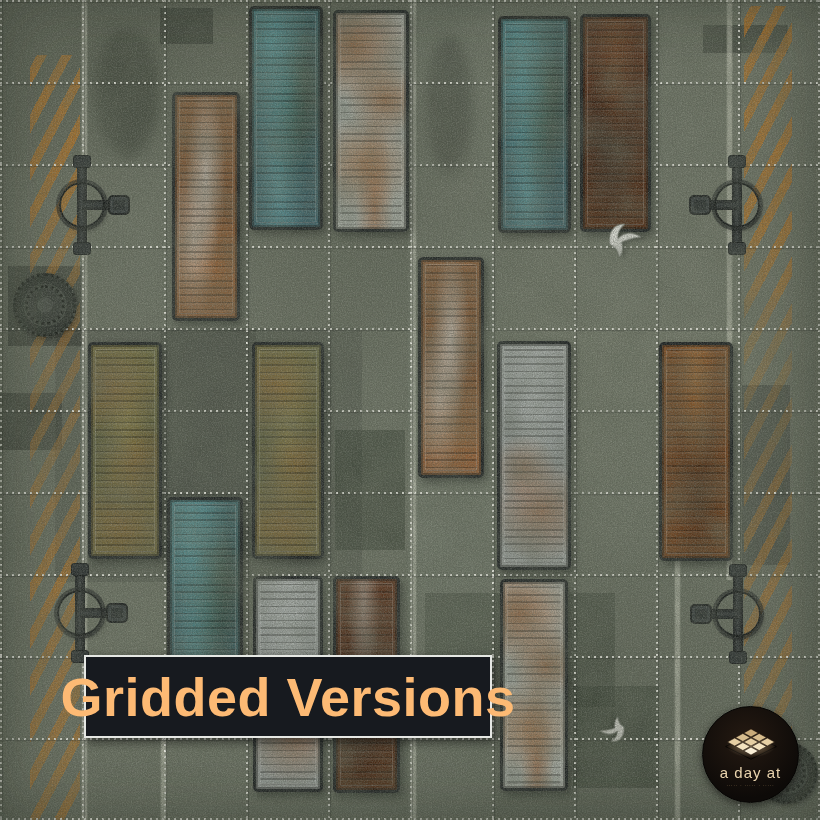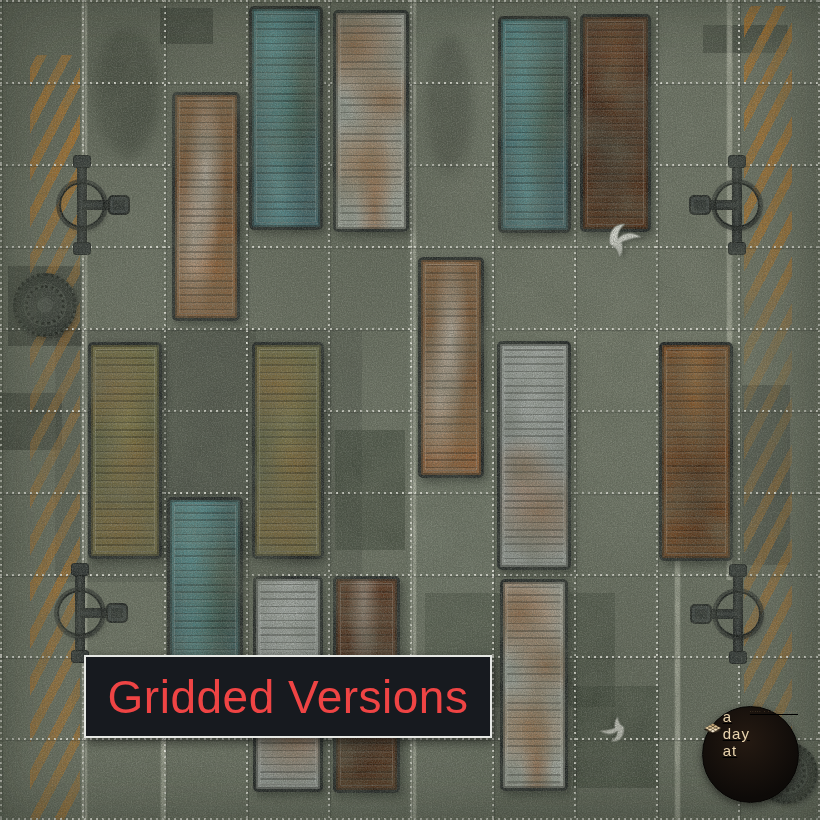--- a/index.html
+++ b/index.html
@@ -99,25 +99,25 @@
     background:radial-gradient(circle,#343a3c 0 16%, #121617 17% 52%, #30363 8 53%, #2e3436 53% 70%, #0c0f10 71%);
     box-shadow:0 0 0 3px rgba(20,24,25,0.6), 2px 3px 5px rgba(0,0,0,0.5);}
   .bird{position:absolute;z-index:7;filter:drop-shadow(2px 3px 2px rgba(20,24,18,0.45));}
   .noise{position:absolute;left:0;top:0;z-index:8;pointer-events:none;}
   .vignette{position:absolute;inset:0;z-index:9;pointer-events:none;
     box-shadow:inset 0 0 70px rgba(18,22,16,0.4);}
   .banner{position:absolute;left:84px;top:655px;width:408px;height:83px;z-index:10;
     background:#171a1f;border:2px solid #e6e8e4;
     display:flex;align-items:center;justify-content:center;
     box-shadow:3px 4px 10px rgba(0,0,0,0.5);}
-  .banner span{color:#ef4444;font-size:46px;font-weight:400;letter-spacing:0.5px;white-space:nowrap;}
+  .banner span{color:#fdba74;font-size:54px;font-weight:700;letter-spacing:0.5px;white-space:nowrap;}
   .logo{position:absolute;left:702px;top:706px;width:97px;height:97px;z-index:11;border-radius:50%;
     background:radial-gradient(circle at 45% 35%, #251a12, #0d0a08 72%);
     border:1px solid #050403;box-shadow:0 3px 8px rgba(0,0,0,0.5);
-    display:flex;flex-direction:row;align-items:flex-start;justify-content:center;text-decoration:underline;}
+    display:flex;flex-direction:column;align-items:center;justify-content:center;}
   .logo-brand{color:#e9d4ae;font-size:15px;letter-spacing:1px;margin-top:1px;}
   .logo-tagline{color:#b99968;font-size:4px;letter-spacing:1px;margin-top:2px;white-space:nowrap;}
 </style>
 </head>
 <body>
 
 <div id="stage">
 
   <svg class="noise" width="820" height="820">
     <filter id="fineN">

